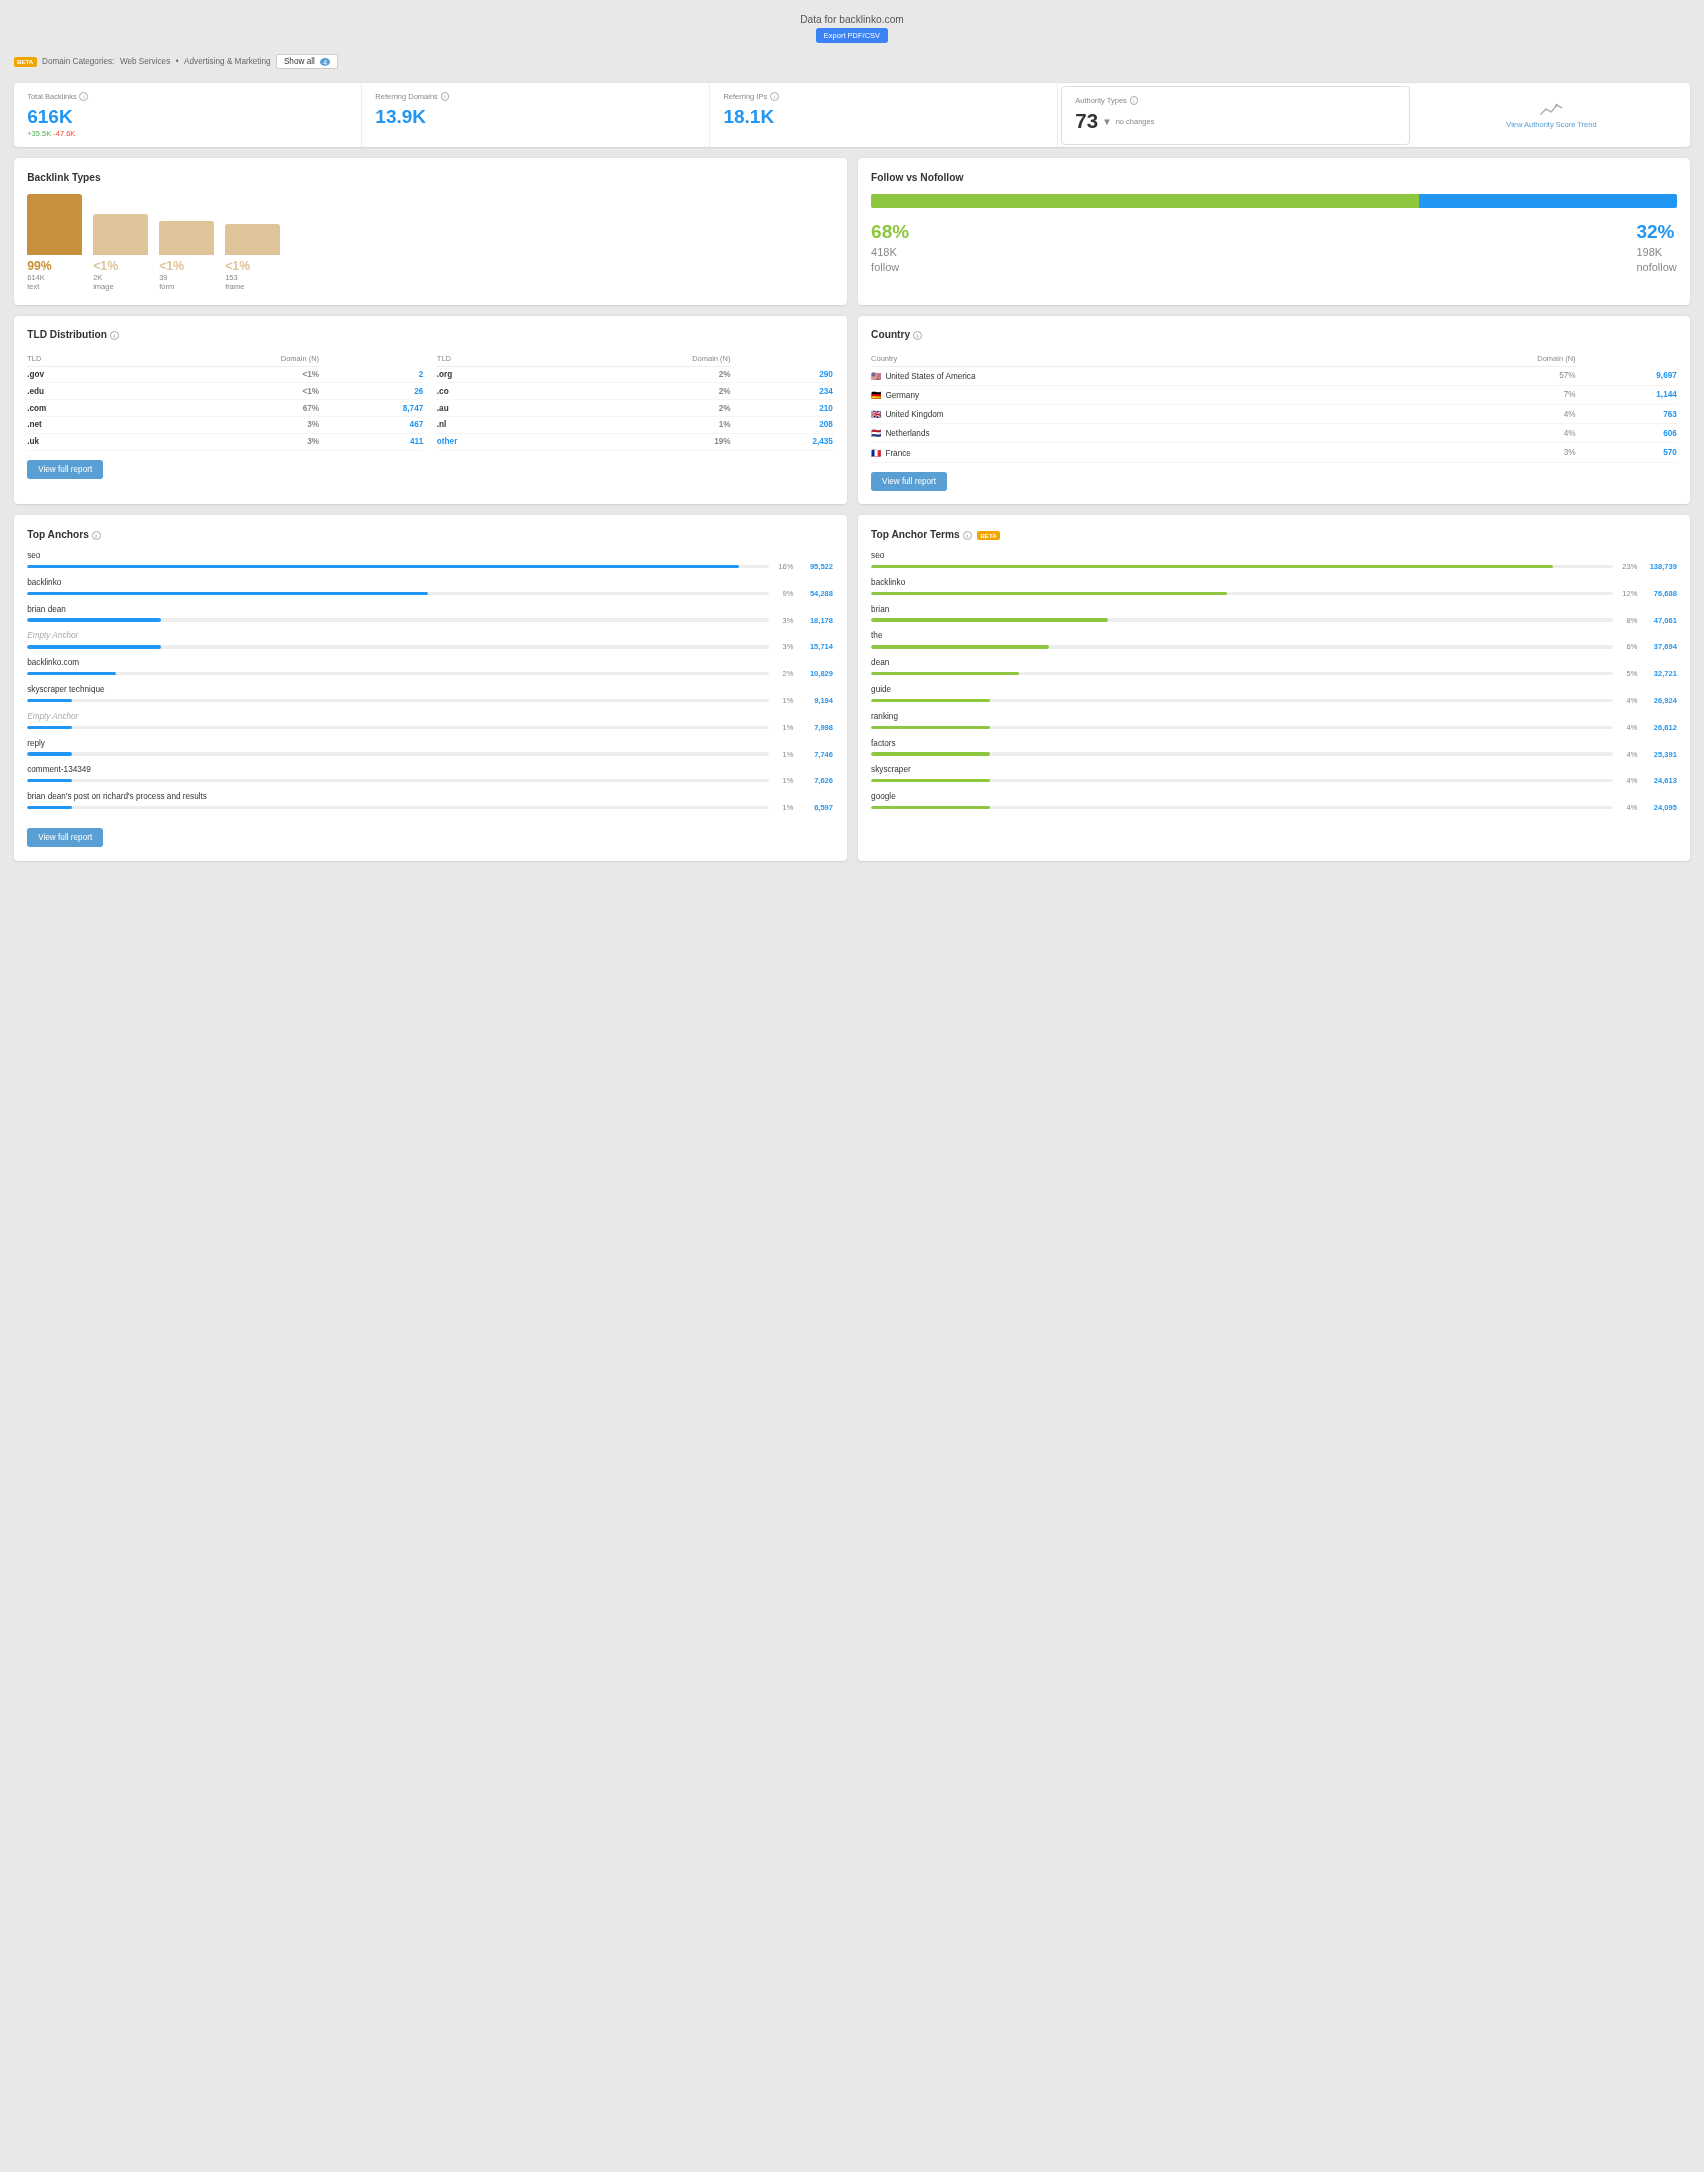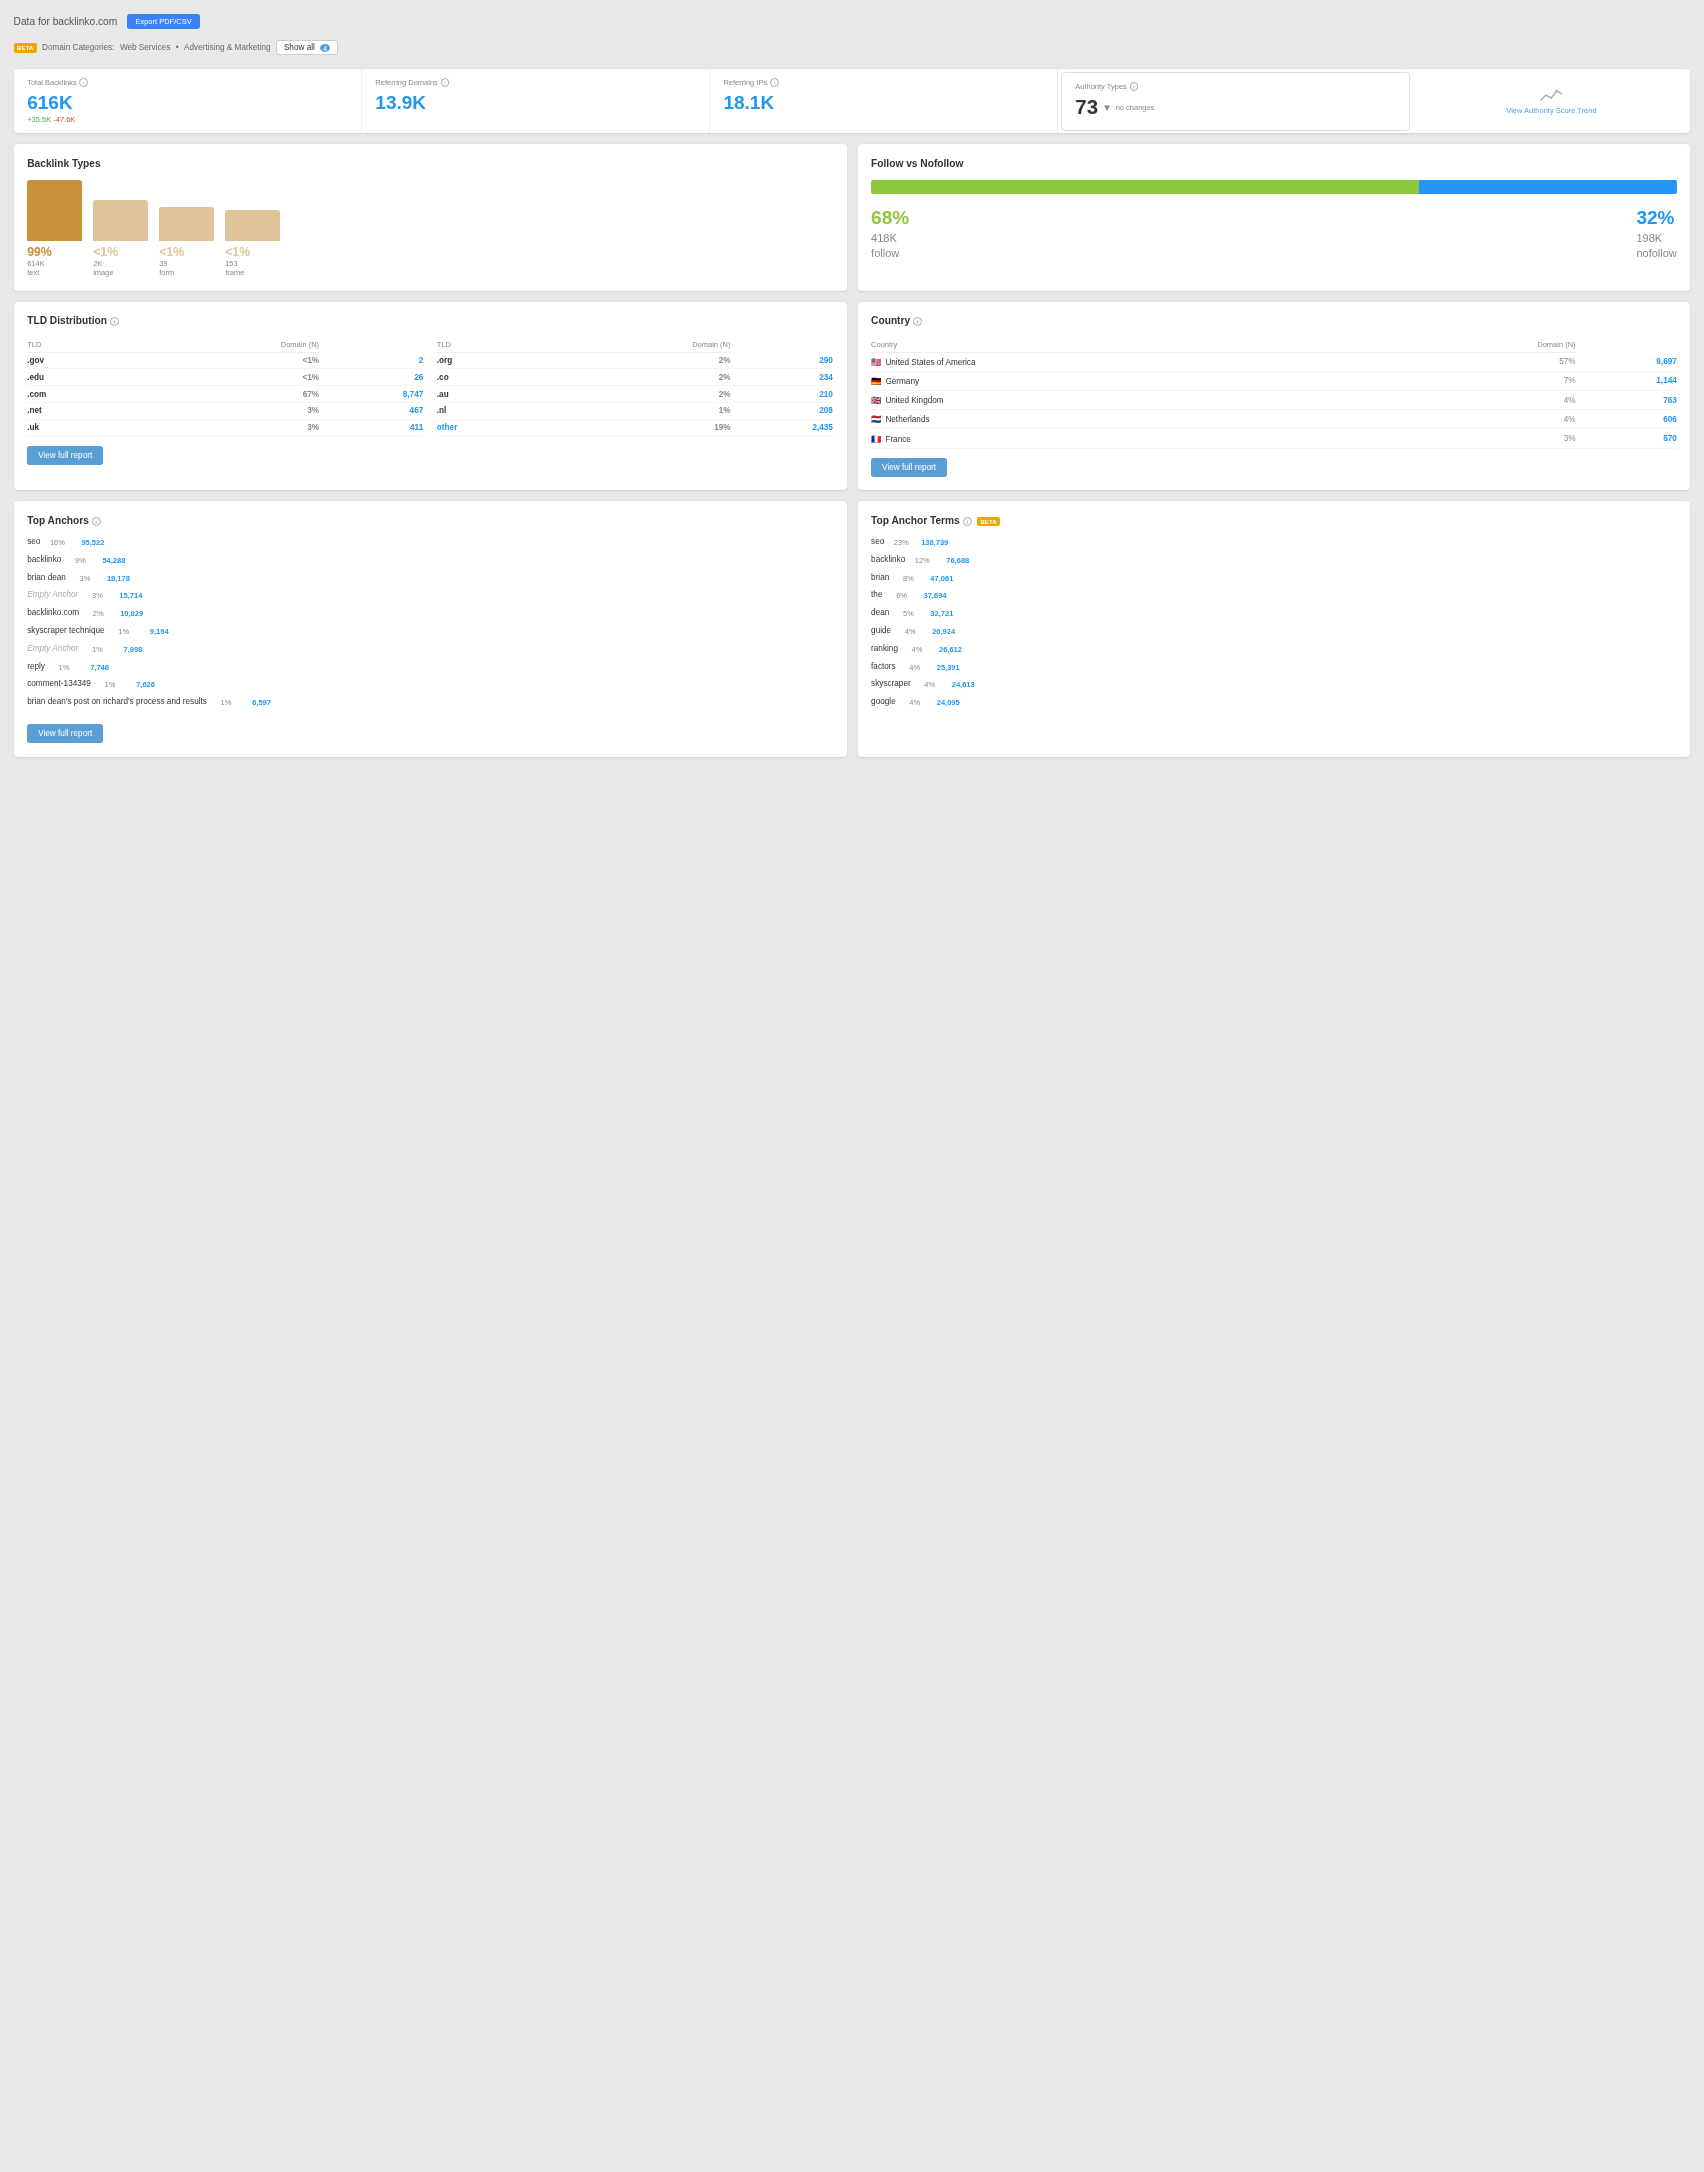--- a/index.html
+++ b/index.html
@@ -6,22 +6,23 @@
     body {
       background: #e8e8e8;
       font-family: Arial, sans-serif;
       font-size: 8.9px;
       color: #333;
       padding: 13.6px;
     }
     .page-header {
       display: flex;
       align-items: center;
-      gap: 10px;
+      gap: 3px;
       margin-bottom: 11px;
+      flex-direction: column;
     }
     .page-title {
       font-size: 10.2px;
       color: #555;
     }
     .export-btn {
       background: #3b82f6;
       color: white;
       border: none;
       padding: 3.4px 8.2px;
@@ -183,21 +184,21 @@
     }
     .country-table th.right { text-align: right; }
     .country-table td {
       padding: 4.1px 0;
       border-bottom: 0.7px solid #f5f5f5;
     }
     .country-table td.blue { color: #2196f3; text-align: right; font-weight: bold; }
     .flag { margin-right: 4.1px; }
     .anchor-row {
       display: flex;
-      flex-direction: row;
+      flex-direction: column;
       margin-bottom: 6.8px;
     }
     .anchor-label {
       font-size: 8.2px;
       color: #333;
       margin-bottom: 2px;
     }
     .anchor-label.empty { color: #aaa; font-style: italic; }
     .anchor-bar-row {
       display: flex;

